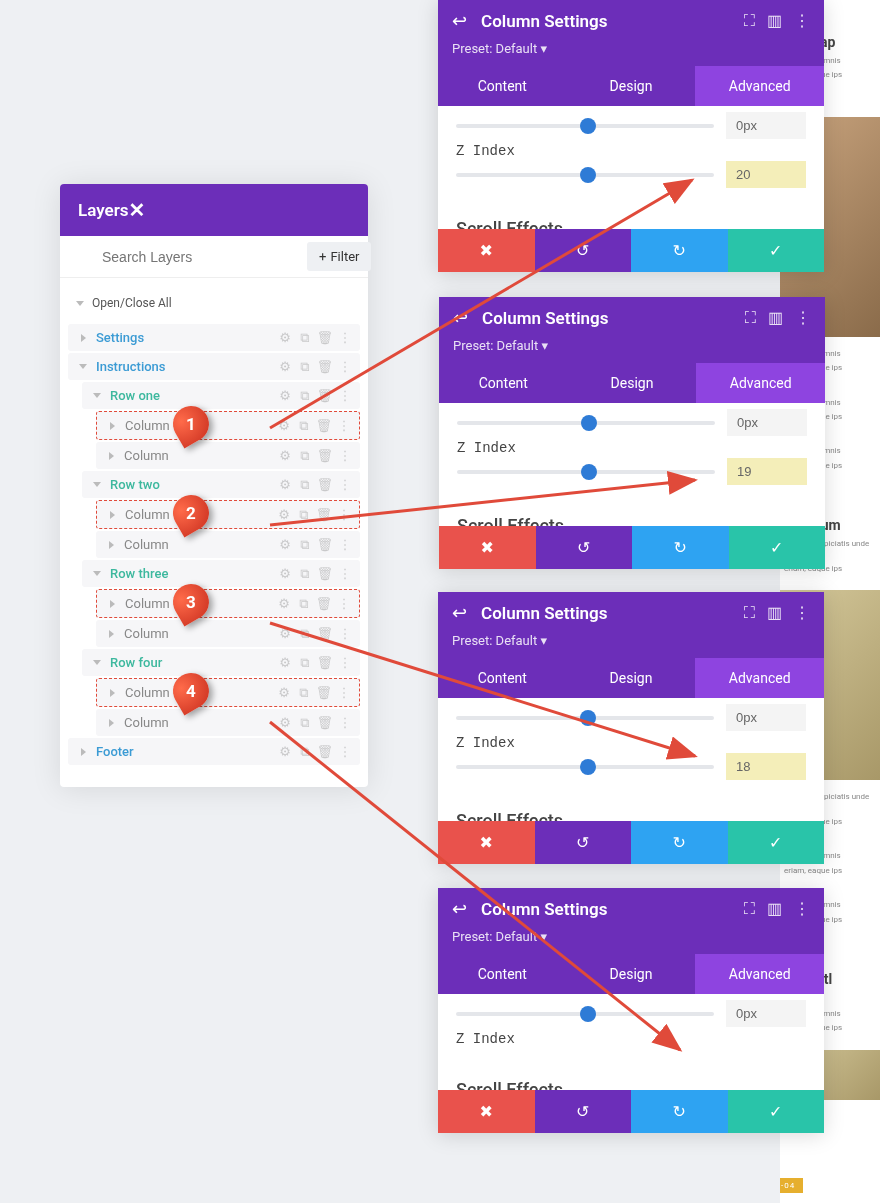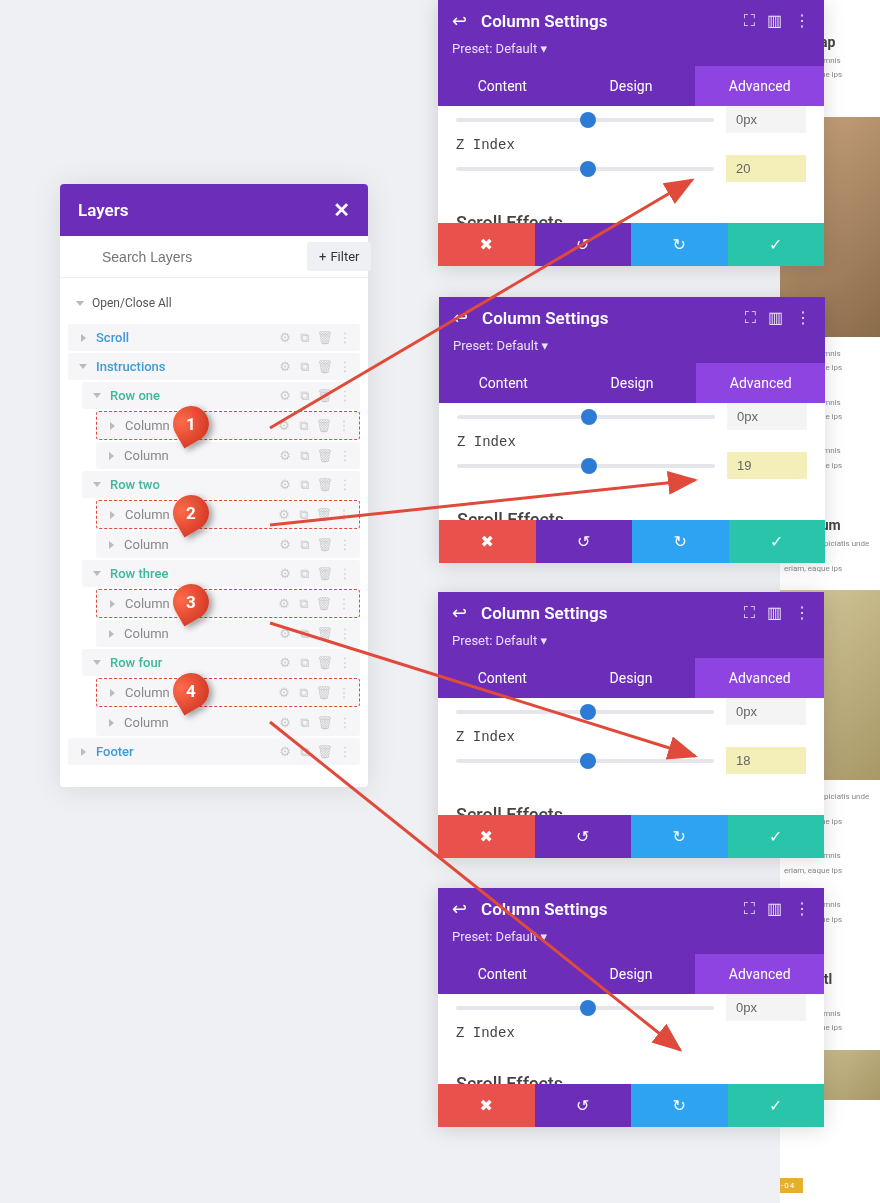--- a/index.html
+++ b/index.html
@@ -21,21 +21,20 @@
       background: #fff;
       border-radius: 4px;
       box-shadow: 0 2px 30px rgba(0,0,0,0.1);
     }
     .layers-header {
       background: #6c2eb9;
       color: #fff;
       padding: 14px 18px;
       border-radius: 4px 4px 0 0;
       display: flex;
-      justify-content: space-between;
       align-items: center;
       font-size: 17px;
       font-weight: 600;
     }
     .layers-header .close {
       font-size: 20px;
       cursor: pointer;
     }
     .layers-search {
       display: flex;
@@ -194,21 +193,21 @@
       text-align: center;
       padding: 12px 15px;
       color: #fff;
       font-size: 14px;
       cursor: pointer;
     }
     .sp-tab.active {
       background: #8e44e0;
     }
     .sp-body {
-      padding: 2px 18px 16px 18px;
+      padding: 8px 18px 16px 18px;
     }
     .slider-row {
       display: flex;
       align-items: center;
       gap: 12px;
       margin-top: 0;
     }
     .slider-track {
       flex: 1;
       height: 4px;
@@ -375,21 +374,21 @@
   <div class="layers-body">
     <div class="open-close">
       <span class="tri"></span>
       <span>Open/Close All</span>
     </div>
 
     <div class="layer-item indent-0">
       <span class="chev">
           <span class="tri-right"></span>
         </span>
-      <span class="label blue">Scroll</span>
+      <span class="label blue">Settings</span>
       <span class="actions">
         <span class="ic">⚙</span>
         <span class="ic">⧉</span>
         <span class="ic">🗑</span>
         <span class="ic">⋮</span>
       </span>
     </div>
 
     <div class="layer-item indent-0">
       <span class="chev">

